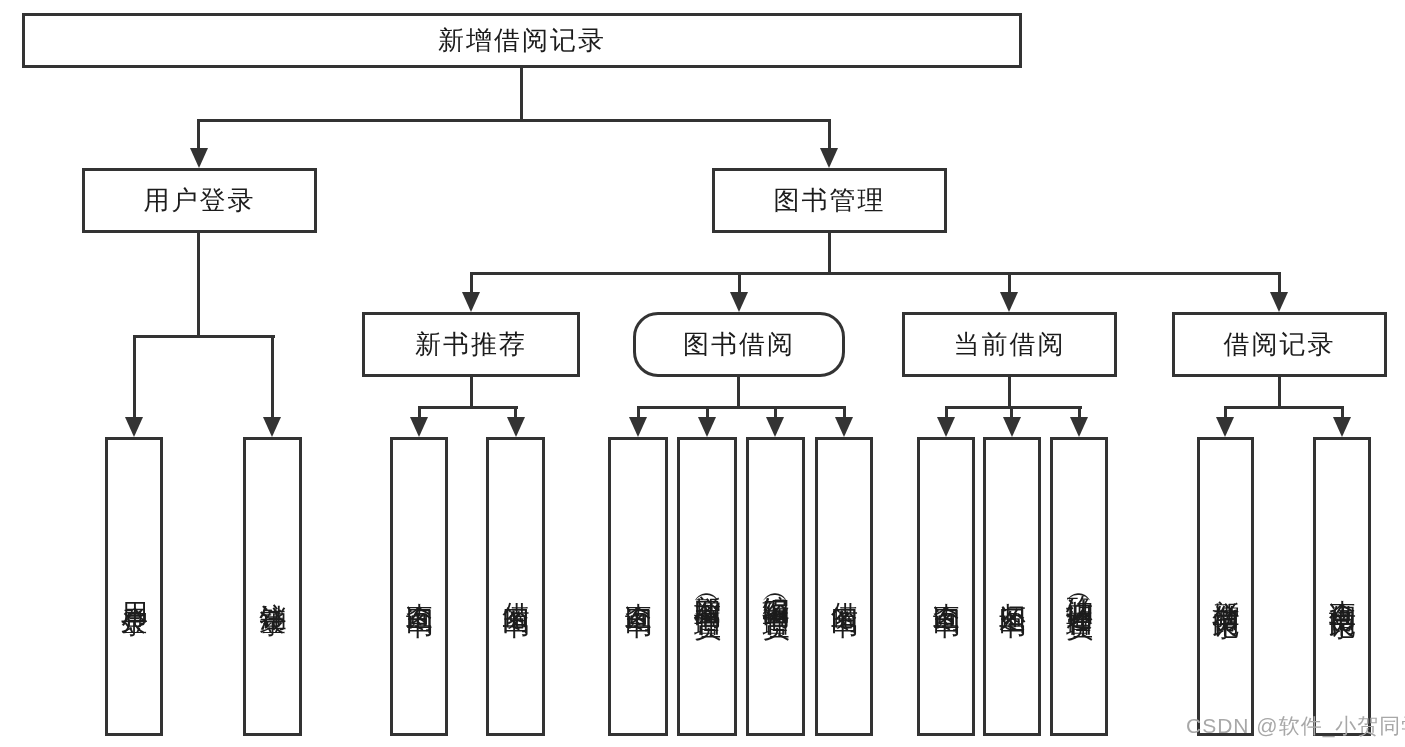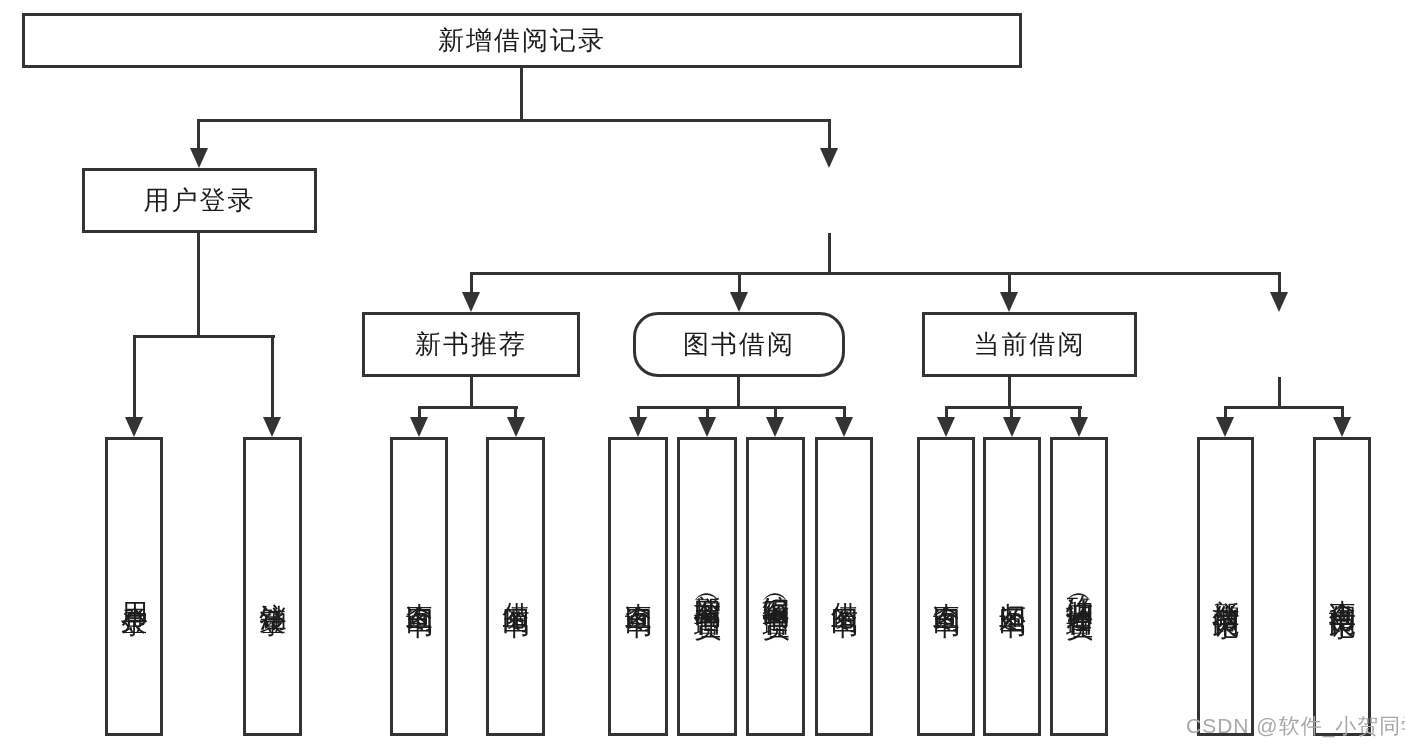--- a/index.html
+++ b/index.html
@@ -82,20 +82,23 @@
   <div class="line" style="left:520px; top:66px; width:3px; height:54px;"></div>
   <div class="line" style="left:197px; top:119px; width:634px; height:3px;"></div>
   <div class="line" style="left:197px; top:119px; width:3px; height:31px;"></div>
   <div class="arrow" style="left:190px; top:148px;"></div>
   <div class="line" style="left:828px; top:119px; width:3px; height:31px;"></div>
   <div class="arrow" style="left:820px; top:148px;"></div>
 
   <div class="hbox" style="left:82px; top:168px; width:235px; height:65px;">
     <span>用户登录</span>
   </div>
+  <div class="hbox" style="left:712px; top:168px; width:235px; height:65px;">
+    <span>图书管理</span>
+  </div>
 
   <div class="line" style="left:197px; top:233px; width:3px; height:104px;"></div>
   <div class="line" style="left:133px; top:335px; width:142px; height:3px;"></div>
   <div class="line" style="left:133px; top:335px; width:3px; height:84px;"></div>
   <div class="arrow" style="left:125px; top:417px;"></div>
   <div class="line" style="left:271px; top:335px; width:3px; height:84px;"></div>
   <div class="arrow" style="left:263px; top:417px;"></div>
 
   <div class="line" style="left:828px; top:233px; width:3px; height:41px;"></div>
   <div class="line" style="left:470px; top:272px; width:810px; height:3px;"></div>
@@ -107,22 +110,25 @@
   <div class="arrow" style="left:1000px; top:292px;"></div>
   <div class="line" style="left:1278px; top:272px; width:3px; height:22px;"></div>
   <div class="arrow" style="left:1270px; top:292px;"></div>
 
   <div class="hbox" style="left:362px; top:312px; width:218px; height:65px;">
     <span>新书推荐</span>
   </div>
   <div class="hbox" style="left:633px; top:312px; width:212px; height:65px;border-radius:25px;">
     <span>图书借阅</span>
   </div>
-  <div class="hbox" style="left:922px; top:312px; width:215px; height:65px;">
+  <div class="hbox" style="left:902px; top:312px; width:215px; height:65px;">
     <span>当前借阅</span>
+  </div>
+  <div class="hbox" style="left:1172px; top:312px; width:215px; height:65px;">
+    <span>借阅记录</span>
   </div>
 
   <div class="line" style="left:470px; top:377px; width:3px; height:31px;"></div>
   <div class="line" style="left:418px; top:406px; width:100px; height:3px;"></div>
   <div class="line" style="left:418px; top:406px; width:3px; height:12px;"></div>
   <div class="arrow" style="left:410px; top:417px;"></div>
   <div class="line" style="left:514px; top:406px; width:3px; height:12px;"></div>
   <div class="arrow" style="left:507px; top:417px;"></div>
 
   <div class="line" style="left:737px; top:377px; width:3px; height:31px;"></div>

